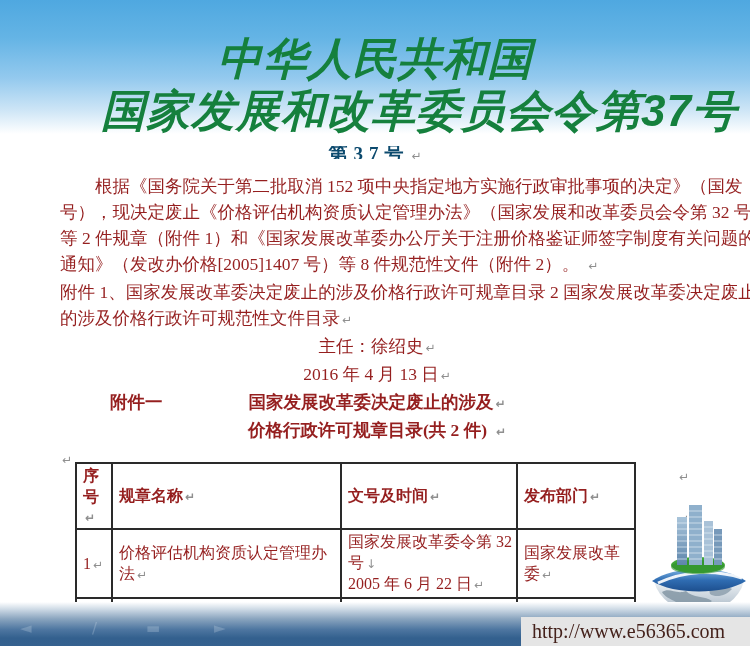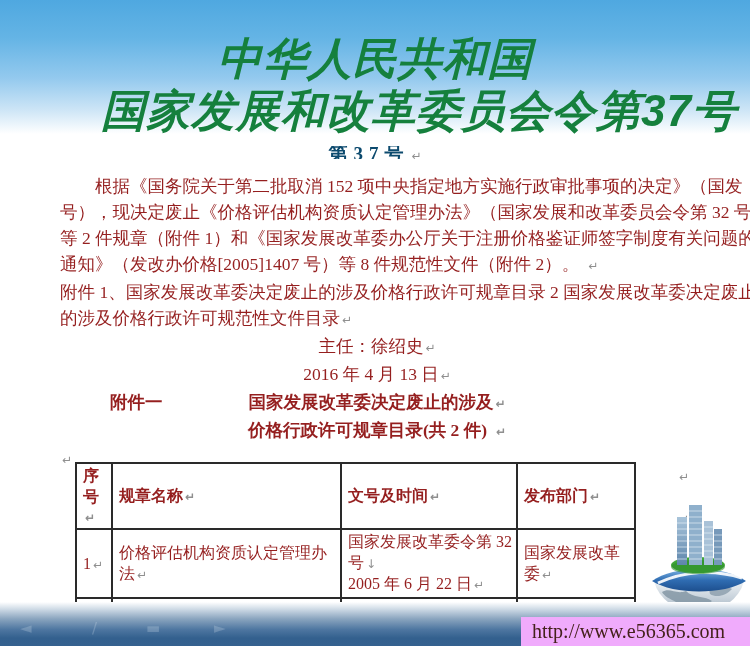--- a/index.html
+++ b/index.html
@@ -42,21 +42,21 @@
   .outmark{position:absolute;color:#8f8f8f;font-size:12px;font-family:"DejaVu Sans",sans-serif;}
   .om1{left:679px;top:470px;}.om2{left:679px;top:512px;}.om3{left:679px;top:562px;}
   
   .globe{position:absolute;left:646px;top:497px;width:106px;height:126px;}
   
   .wave{position:absolute;left:0;top:602px;width:750px;height:44px;
         background:linear-gradient(180deg,#ffffff 0%,#cfdbe6 16%,#8ba5bf 38%,#4f77a1 62%,#33608e 82%,#35618f 100%);}
   .ghost{position:absolute;color:#e8f1f8;opacity:.22;font-size:15px;top:17px;
          font-family:"DejaVu Sans",sans-serif;}
   
-  .urlbox{position:absolute;left:521px;top:617px;width:229px;height:29px;background:#f0abfc;
+  .urlbox{position:absolute;left:521px;top:617px;width:229px;height:29px;background:#e5e5e5;
           color:#44211b;font-size:20px;line-height:29px;padding-left:11px;box-sizing:border-box;
           font-family:"Liberation Serif",serif;}
 </style>
 </head>
 <body>
 
 <div class="slide">
 
   <div class="sky"></div>
 

